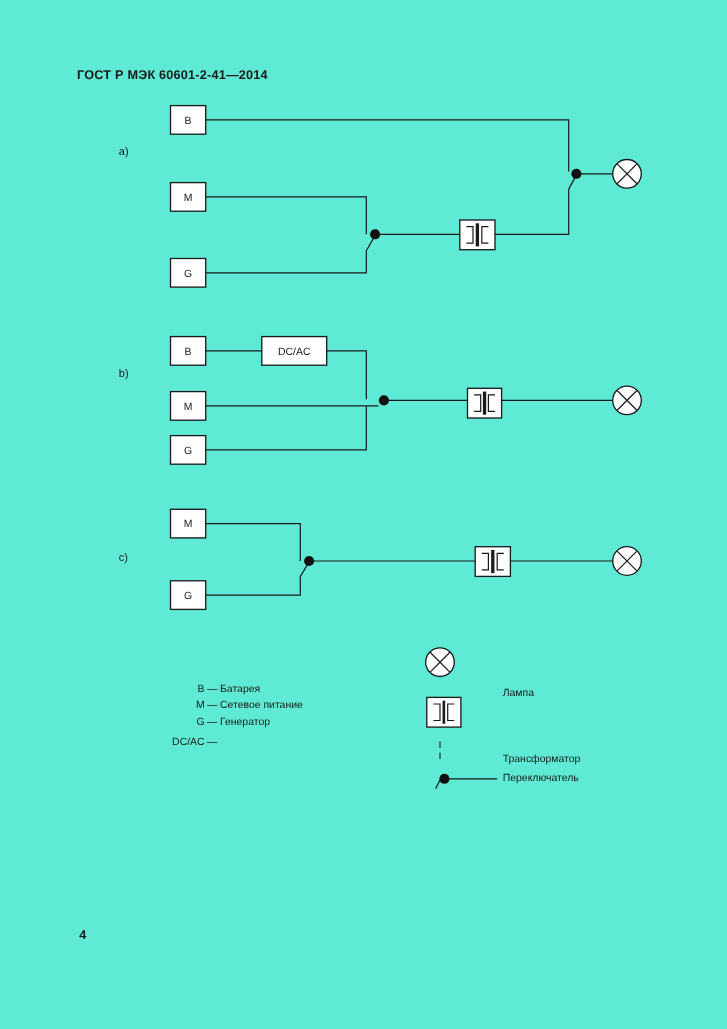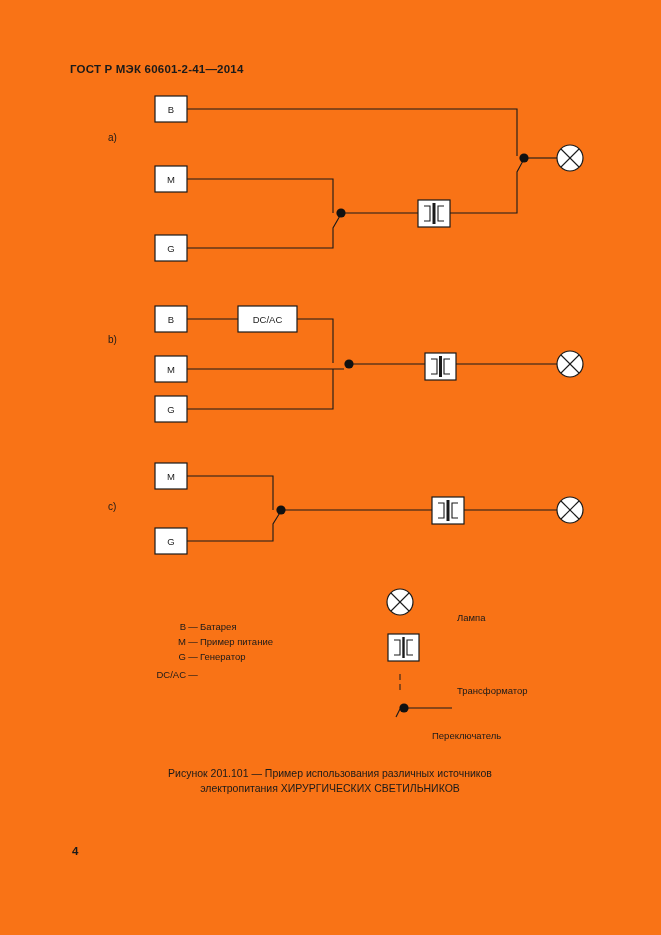--- a/index.html
+++ b/index.html
@@ -13,21 +13,21 @@
     position: relative;
     font-family: "Liberation Sans", sans-serif;
     color: #1a1a1a;
     overflow: hidden;
   }
   .page {
     position: absolute;
     left: 0; top: 0;
     width: 661px;
     height: 935px;
-    background: #f97316;
+    background: #5eead4;
   }
   .std-header {
     position: absolute;
     left: 70px;
     top: 63px;
     font-size: 11.5px;
     font-weight: bold;
     letter-spacing: 0.2px;
     white-space: nowrap;
   }
@@ -240,36 +240,32 @@
   </svg>
 
   <div class="legend-row" style="left:132px; top:620px;">
     <span class="legend-abbr">B</span>
     <span class="legend-dash">—</span>
     <span class="legend-desc">Батарея</span>
   </div>
   <div class="legend-row" style="left:132px; top:635px;">
     <span class="legend-abbr">M</span>
     <span class="legend-dash">—</span>
-    <span class="legend-desc">Пример питание</span>
+    <span class="legend-desc">Сетевое питание</span>
   </div>
   <div class="legend-row" style="left:132px; top:650px;">
     <span class="legend-abbr">G</span>
     <span class="legend-dash">—</span>
     <span class="legend-desc">Генератор</span>
   </div>
   <div class="legend-row" style="left:132px; top:668px;">
     <span class="legend-abbr">DC/AC</span>
     <span class="legend-dash">—</span>
   </div>
 
-  <div class="symbol-label" style="left:457px; top:612px;">Лампа</div>
+  <div class="symbol-label" style="left:457px; top:625px;">Лампа</div>
   <div class="symbol-label" style="left:457px; top:641px;margin-top:44px;">Трансформатор</div>
-  <div class="symbol-label" style="left:432px; top:702px;margin-top:28px;">Переключатель</div>
-
-  <div class="caption">
-    <div>Рисунок 201.101 — Пример использования различных источников</div>
-    <div>электропитания ХИРУРГИЧЕСКИХ СВЕТИЛЬНИКОВ</div>
-  </div>
+  <div class="symbol-label" style="left:457px; top:702px;">Переключатель</div>
+
 
   <div class="page-number">4</div>
 
 </div>
 
 </body></html>

